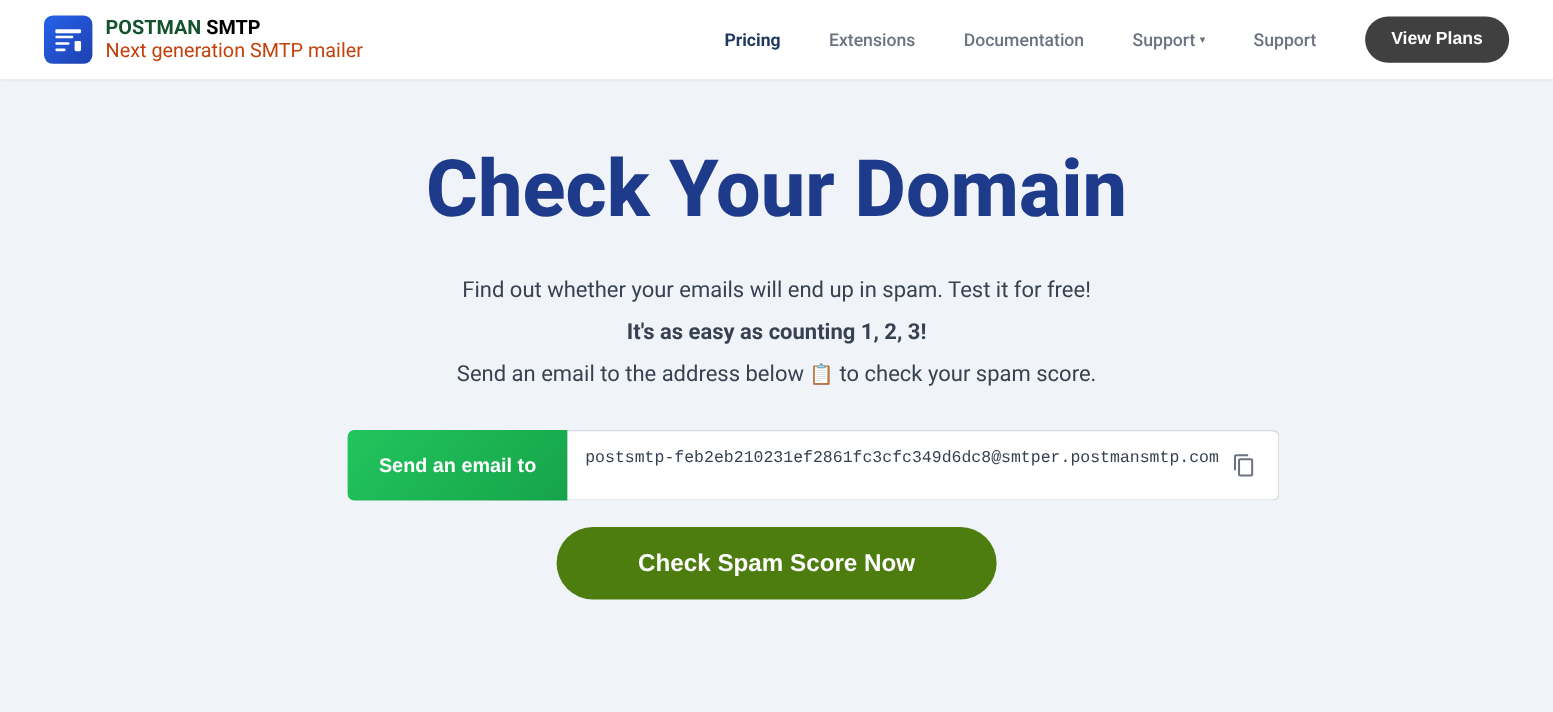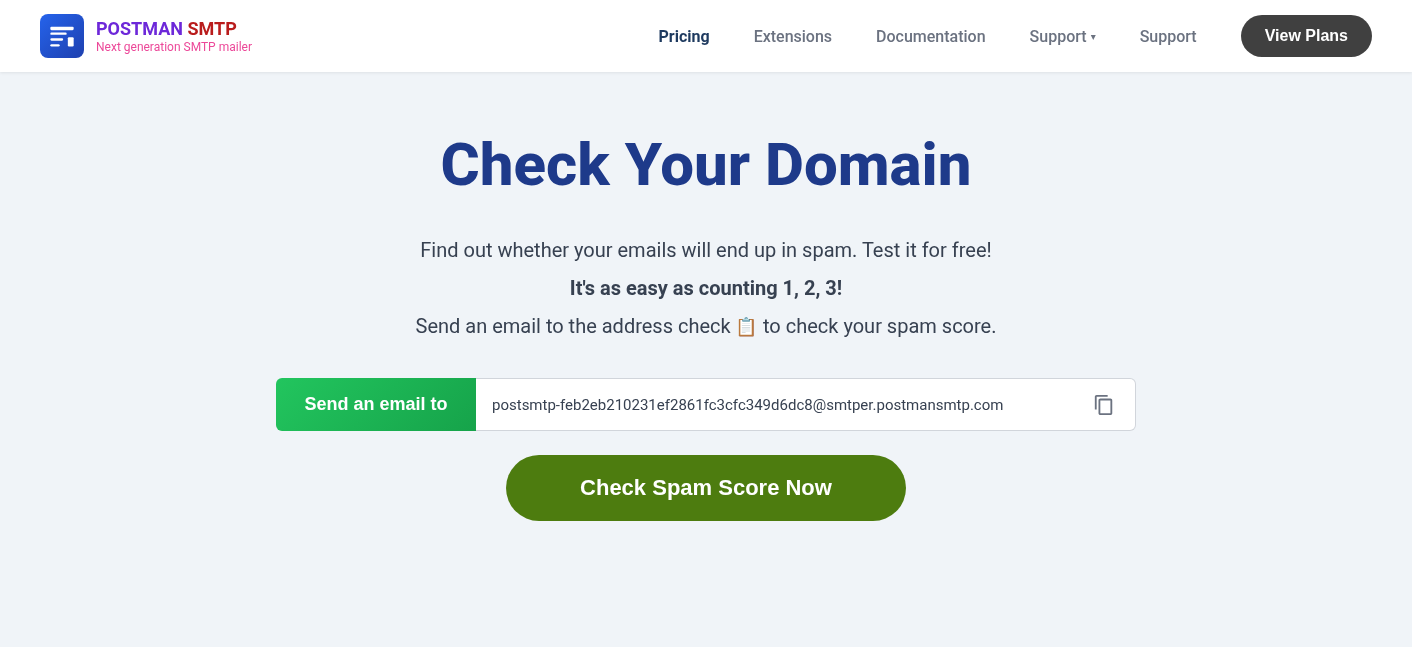--- a/index.html
+++ b/index.html
@@ -53,32 +53,32 @@
       flex-direction: column;
     }
 
     .logo-name {
       font-size: 18px;
       font-weight: 700;
       line-height: 1.2;
     }
 
     .logo-name-postman {
-      color: #6d28d9;
+      color: #14532d;
       text-align: center;
     }
 
     .logo-name-smtp {
-      color: #b91c1c;
+      color: #000000;
       margin-top: 20px;
     }
 
     .logo-tagline {
-      font-size: 12px;
-      color: #ec4899;
+      font-size: 18px;
+      color: #c2410c;
       font-weight: 400;
     }
 
     nav {
       display: flex;
       align-items: center;
       gap: 44px;
     }
 
     .nav-link {
@@ -118,21 +118,21 @@
 
     
     main {
       display: flex;
       flex-direction: column;
       align-items: center;
       padding: 60px 20px 60px;
     }
 
     .page-title {
-      font-size: 60px;
+      font-size: 72px;
       font-weight: 800;
       color: #1e3a8a;
       text-align: center;
       line-height: 1.1;
       margin-bottom: 40px;
       max-width: 900px;
     }
 
     .subtitle-1 {
       font-size: 20px;
@@ -160,21 +160,21 @@
 
     .clipboard-icon {
       display: inline-block;
       font-size: 18px;
     }
 
     
     .email-row {
       display: flex;
       align-items: stretch;
-      width: 860px;
+      width: 780px;
       margin-bottom: 24px;
       border-radius: 6px;
       overflow: visible;
     }
 
     .btn-send-email {
       background: linear-gradient(135deg, #22c55e, #16a34a);
       color: white;
       border: none;
       padding: 16px 28px;
@@ -182,26 +182,27 @@
       font-weight: 600;
       cursor: pointer;
       border-radius: 6px 0 0 6px;
       white-space: nowrap;
       min-width: 200px;
     }
 
     .email-display-wrapper {
       flex: 1;
       display: flex;
-      align-items: center;
+      align-items: flex-start;
       background: #ffffff;
       border: 1px solid #d1d5db;
       border-left: none;
       border-radius: 0 6px 6px 0;
-      padding: 5px 16px;
+      padding: 16px 16px;
+      font-family: Liberation Mono, monospace;
     }
 
     .email-display {
       flex: 1;
       font-size: 15px;
       color: #374151;
       overflow: hidden;
       text-overflow: ellipsis;
       white-space: nowrap;
     }
@@ -273,21 +274,21 @@
 </header>
 
 <main>
   <h1 class="page-title">
     <span>Check Your Domain</span><br>
   </h1>
 
   <p class="subtitle-1">Find out whether your emails will end up in spam. Test it for free!</p>
   <p class="subtitle-2">It's as easy as counting 1, 2, 3!</p>
   <p class="subtitle-3">
-    <span>Send an email to the address check</span>
+    <span>Send an email to the address below</span>
     <span class="clipboard-icon"> 📋 </span>
     <span>to check your spam score.</span>
   </p>
 
   <div class="email-row">
     <button class="btn-send-email">Send an email to</button>
     <div class="email-display-wrapper">
       <span class="email-display">postsmtp-feb2eb210231ef2861fc3cfc349d6dc8@smtper.postmansmtp.com</span>
       <button class="copy-btn">
         <svg viewBox="0 0 24 24" xmlns="http://www.w3.org/2000/svg">

